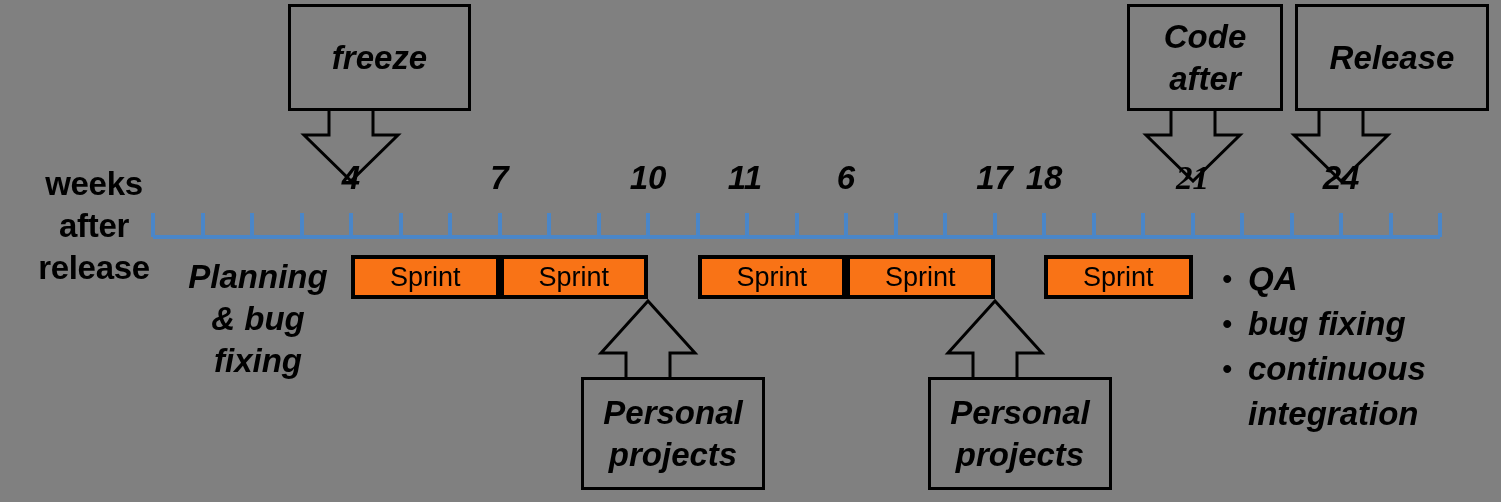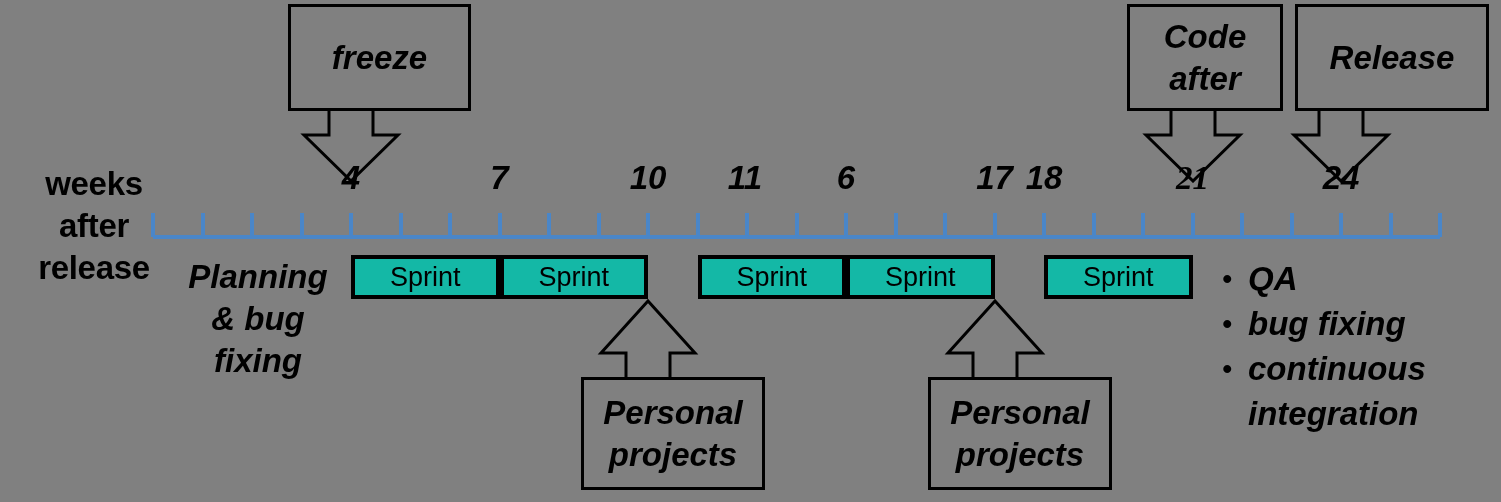--- a/index.html
+++ b/index.html
@@ -79,21 +79,21 @@
     color: #000;
     padding: 0 6px;
   }
   .arrow-svg { display: block; }
 
   
   .sprint {
     box-sizing: border-box;
     top: 255px;
     height: 44px;
-    background: #14b8a6;
+    background: #f97316;
     border: 4px solid #000;
     display: flex;
     align-items: center;
     justify-content: center;
     font-size: 27px;
     color: #000;
     font-style: normal;
     font-weight: normal;
   }
 

